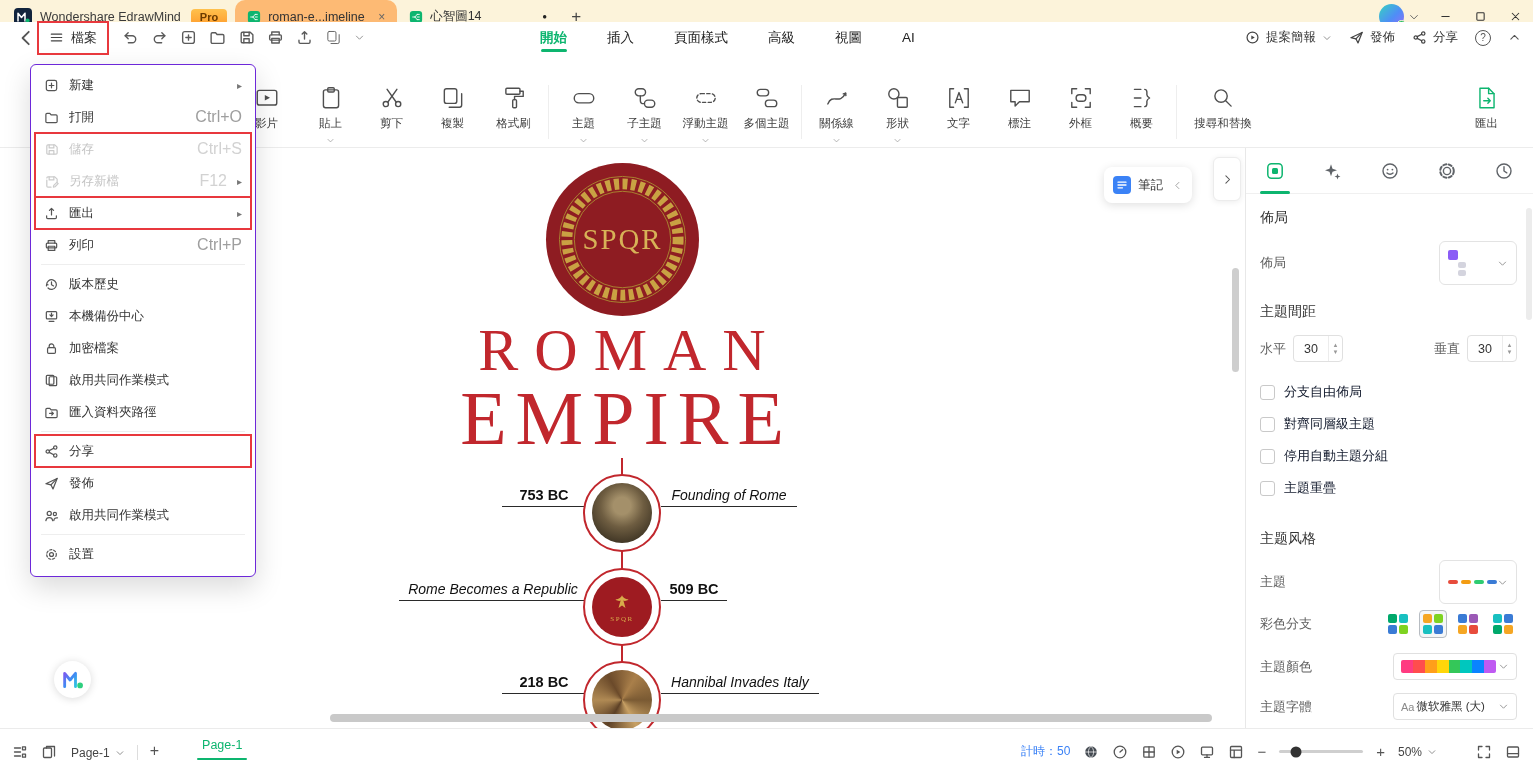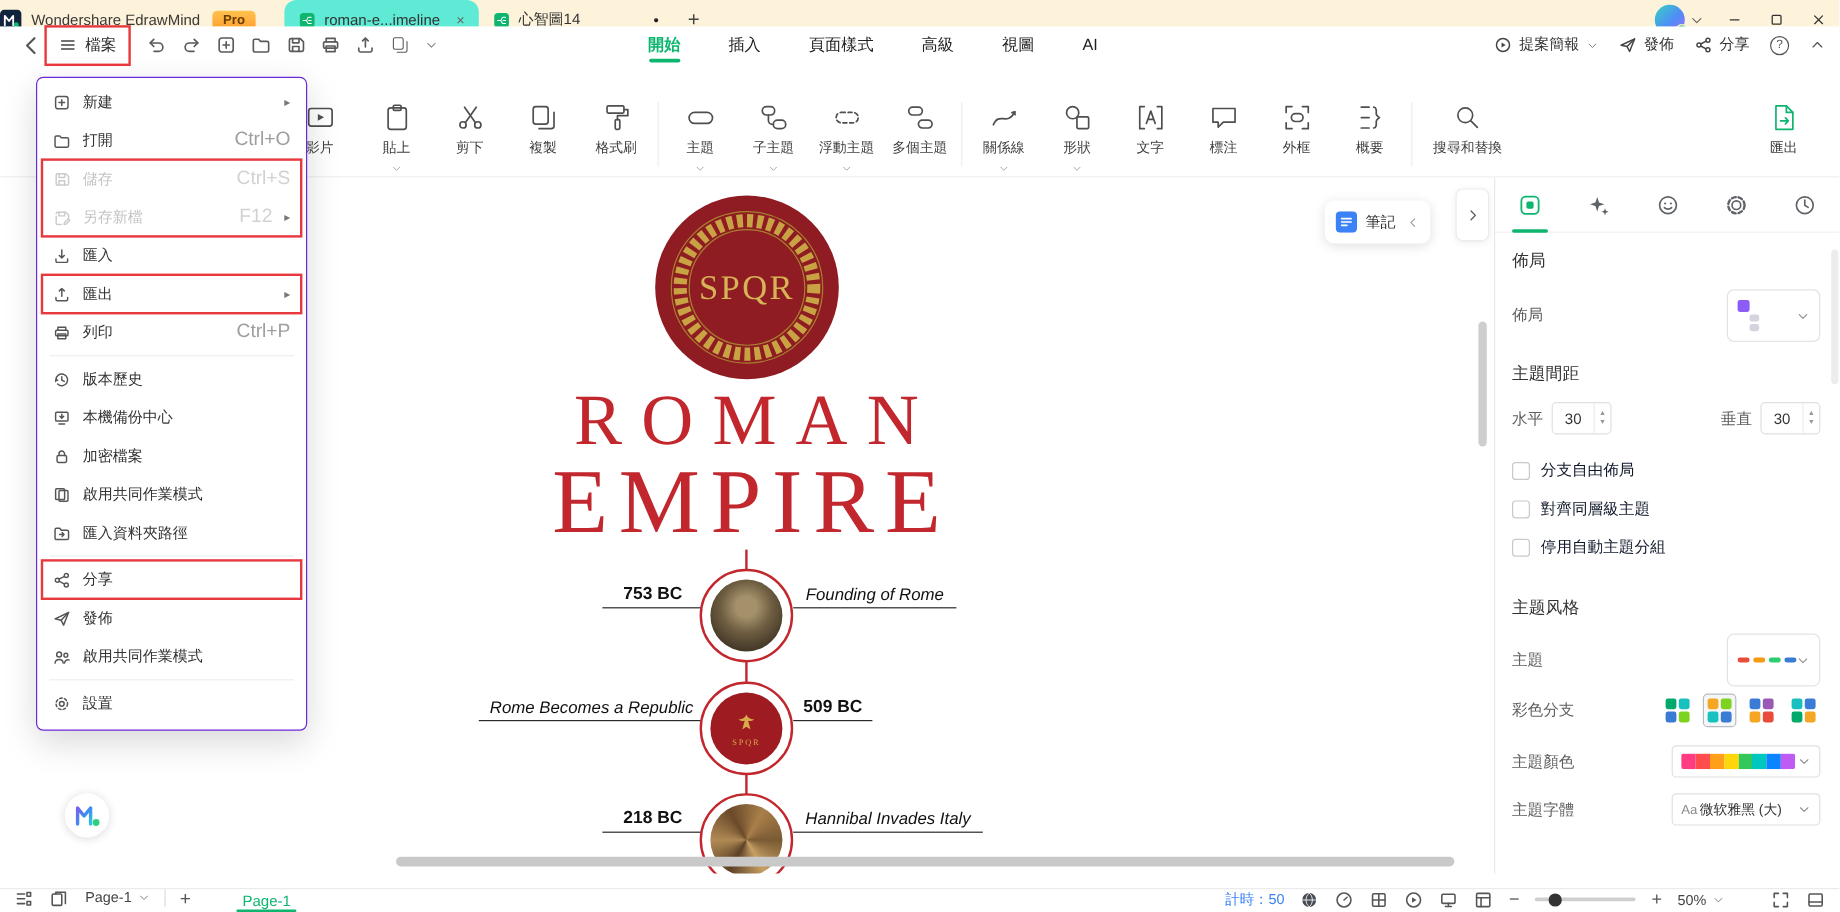--- a/index.html
+++ b/index.html
@@ -3,26 +3,26 @@
 <meta charset="utf-8">
 <style>
 *{margin:0;padding:0;box-sizing:border-box}
 html,body{width:1533px;height:760px}
 body{font-family:"Liberation Sans",sans-serif;background:#fff}
 .app{position:relative;width:1533px;height:760px;overflow:hidden;font-size:13px;color:#2b2b2b;background:#fff}
 .ic{display:inline-flex;align-items:center;justify-content:center;flex:none}
 .ic svg{width:100%;height:100%;stroke:currentColor;fill:none;stroke-width:1.3;stroke-linecap:round;stroke-linejoin:round}
 
 
-.titlebar{position:absolute;top:0;left:0;right:0;height:33px;background:#fcf3da;display:flex;align-items:center;padding-left:0}
+.titlebar{position:absolute;top:0;left:0;right:0;height:33px;background:#fcf3da;display:flex;align-items:center;padding-left:14px}
 .logoic{width:18px;height:18px}
 .apptitle{font-size:12.5px;color:#3a3a3a;margin:0 10px 0 8px;white-space:nowrap}
 .probadge{background:linear-gradient(180deg,#ffc14d,#ff9e2e);color:#6b3c00;font-weight:bold;font-size:11px;padding:2px 9px;border-radius:4px;cursor:default}
 .doctab{display:flex;align-items:center;gap:7px;height:33px;padding:0 12px;font-size:12.5px;color:#333;width:162px}
-.doctab.active{background:#5eead4;border-radius:10px 10px 0 0;margin-left:24px}
+.doctab.active{background:#fdba74;border-radius:10px 10px 0 0;margin-left:8px}
 .tabdoc{width:14px;height:14px}
 .tabname{flex:1;white-space:nowrap;overflow:hidden}
 .tabclose{color:#666;font-size:12px}
 .unsaved{color:#222;font-size:8px}
 .newtab{font-size:17px;color:#444;margin-left:12px}
 .titleright{margin-left:auto;display:flex;align-items:center;height:100%}
 .avatar{width:25px;height:25px;border-radius:50%;background:linear-gradient(135deg,#35d3c0,#4f8df7 55%,#9d6cf5);position:relative;flex:none}
 .avbadge{position:absolute;right:-3px;bottom:-2px;width:11px;height:11px;border-radius:50%;background:#2fc266;border:1.5px solid #fcf3da}
 .avchev{width:12px;height:12px;color:#666;margin:0 8px 0 4px}
 .winbtn{width:35px;height:33px;display:flex;align-items:center;justify-content:center;color:#333}
@@ -134,21 +134,21 @@
 .cgrid.sel{border-color:#b7bcc2;background:#f4f6f7}
 .cgrid i{border-radius:2px;display:block}
 .wbox{width:124px;height:27px;border:1px solid #e0e0e0;border-radius:4px;display:flex;align-items:center;gap:2px;padding:0 7px;background:#fff}
 .rainbow{flex:1;height:13px;border-radius:2px;overflow:hidden;display:flex}
 .rainbow i{flex:1;display:block}
 .aa{font-size:11px;color:#8a8a8a}
 .fontname{flex:1;font-size:11.5px;color:#333;white-space:nowrap;overflow:hidden}
 .pscroll{position:absolute;right:1px;top:60px;width:6px;height:112px;border-radius:3px;background:#ececec}
 
 
-.statusbar{position:absolute;left:0;right:0;bottom:0;height:20px;background:#fff;border-top:1px solid #ebebeb;display:flex;align-items:flex-start;font-size:12px;color:#555;padding:0 12px}
+.statusbar{position:absolute;left:0;right:0;bottom:0;height:32px;background:#fff;border-top:1px solid #ebebeb;display:flex;align-items:flex-end;font-size:12px;color:#555;padding:0 12px}
 .sic{width:16px;height:16px;color:#555}
 .sgap{margin-left:13px}
 .pgsel{display:flex;align-items:center;gap:5px;margin-left:14px;color:#444}
 .sdiv{width:1px;height:15px;background:#ddd;margin:0 12px}
 .plus{font-size:16px;color:#555}
 .pagetab{margin-left:26px;height:100%;display:flex;align-items:center;padding:0 17px;color:#0db56f;font-size:12.5px;position:relative}
 .pagetab::after{content:"";position:absolute;left:12px;right:12px;bottom:0;height:2px;background:#0db56f;border-radius:2px}
 .sright{margin-left:auto;display:flex;align-items:center;gap:13px}
 .timer{color:#3b82f6;white-space:nowrap}
 .zslide{width:84px;height:3px;background:#cfcfcf;border-radius:2px;position:relative}
@@ -706,20 +706,24 @@
           <span class="cb"></span>
           <span class="cblabel">分支自由佈局</span>
         </div>
         <div class="cbrow">
           <span class="cb"></span>
           <span class="cblabel">對齊同層級主題</span>
         </div>
         <div class="cbrow">
           <span class="cb"></span>
           <span class="cblabel">停用自動主題分組</span>
+        </div>
+        <div class="cbrow">
+          <span class="cb"></span>
+          <span class="cblabel">主題重疊</span>
         </div>
       </div>
       <div class="phead" style="margin-top:26px">主题风格</div>
       <div class="prow" style="margin-top:12px">
         <span class="plabel">主題</span>
         <span class="selbox">
           <span class="dashline">
               <i style="background: rgb(231, 76, 60);"></i>
               <i style="background: rgb(243, 156, 18);"></i>
               <i style="background: rgb(46, 204, 113);"></i>
@@ -836,29 +840,20 @@
               <path d="M5.5 3v3.3h5V3"></path>
               <path d="M3 6.5v6.3c0 .7.5 1.2 1.2 1.2H7.5"></path>
               <path d="m10 14 .4-1.8 3.3-3.3 1.4 1.4-3.3 3.3z"></path>
             </svg>
           </span>
         <span class="mlabel">另存新檔</span>
         <span class="mshort">F12</span>
         <span class="subarr">▸</span>
       </div>
     </div>
-    <div class="mitem">
-      <span class="ic mic">
-          <svg viewBox="0 0 16 16">
-            <path d="M8 2.5v7M5.8 7.3 8 9.5l2.2-2.2"></path>
-            <path d="M2.8 10.5v1.7c0 .7.5 1.3 1.2 1.3h8c.7 0 1.2-.6 1.2-1.3v-1.7"></path>
-          </svg>
-        </span>
-      <span class="mlabel">匯入</span>
-    </div>
     <div class="mitem annitem">
       <span class="ic mic">
           <svg viewBox="0 0 16 16">
             <path d="M8 9.5v-7M5.8 4.7 8 2.5l2.2 2.2"></path>
             <path d="M2.8 10.5v1.7c0 .7.5 1.3 1.2 1.3h8c.7 0 1.2-.6 1.2-1.3v-1.7"></path>
           </svg>
         </span>
       <span class="mlabel">匯出</span>
       <span class="subarr">▸</span>
     </div>

